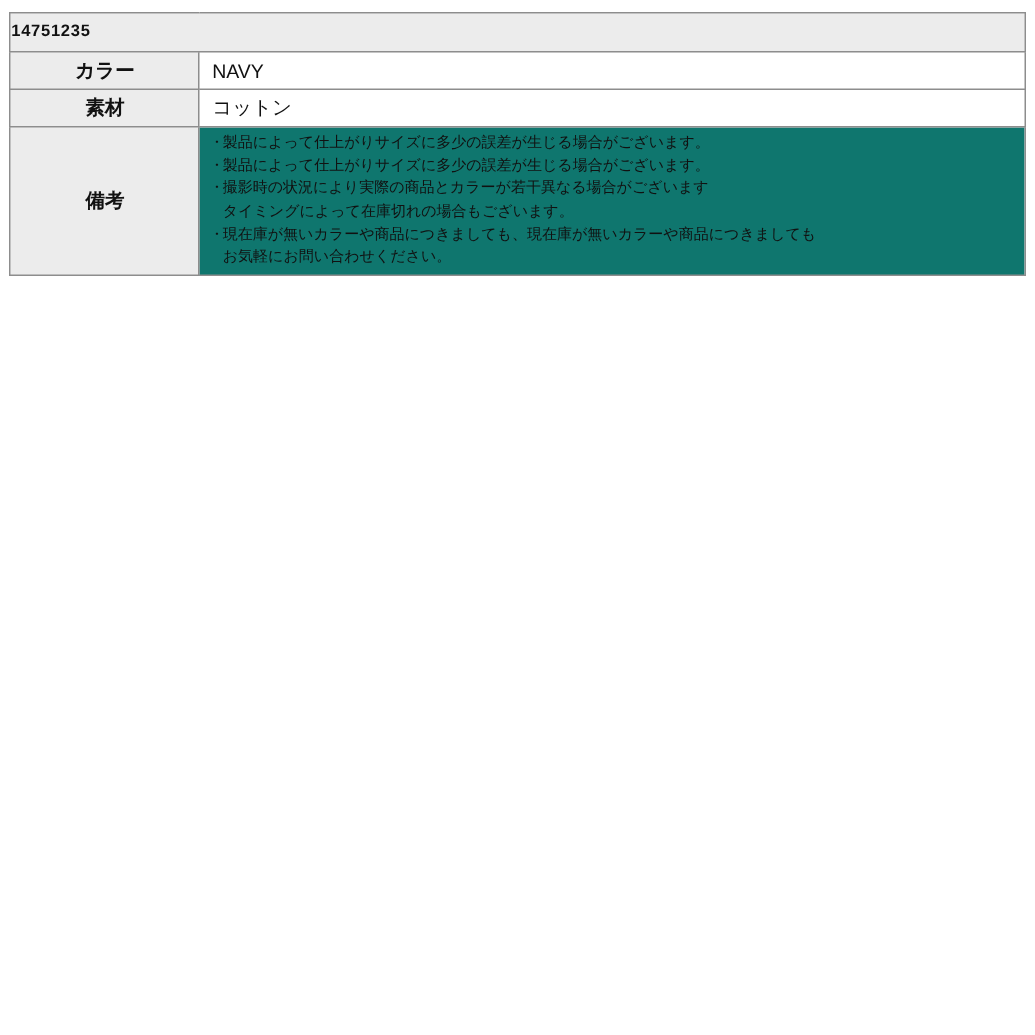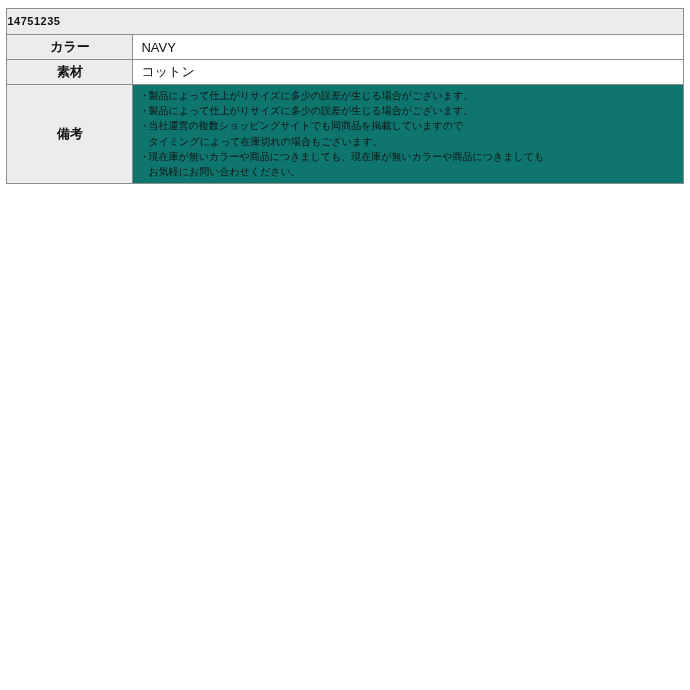--- a/index.html
+++ b/index.html
@@ -98,21 +98,21 @@
       <tr>
         <td class="label-cell">備考</td>
         <td class="notes-cell">
           <div class="note-line">
             <span class="bullet">・</span><span>製品によって仕上がりサイズに多少の誤差が生じる場合がございます。</span>
           </div>
           <div class="note-line">
             <span class="bullet">・</span><span>製品によって仕上がりサイズに多少の誤差が生じる場合がございます。</span>
           </div>
           <div class="note-line">
-            <span class="bullet">・</span><span>当社運営の複数ショッピングサイトでも同商品を掲載していますので</span>
+            <span class="bullet">・</span><span>撮影時の状況により実際の商品とカラーが若干異なる場合がございます</span>
           </div>
           <div class="note-cont">タイミングによって在庫切れの場合もございます。</div>
           <div class="note-line">
             <span class="bullet">・</span><span>現在庫が無いカラーや商品につきましても、現在庫が無いカラーや商品につきましても</span>
           </div>
           <div class="note-cont">お気軽にお問い合わせください。</div>
         </td>
       </tr>
     </tbody>
   </table>

